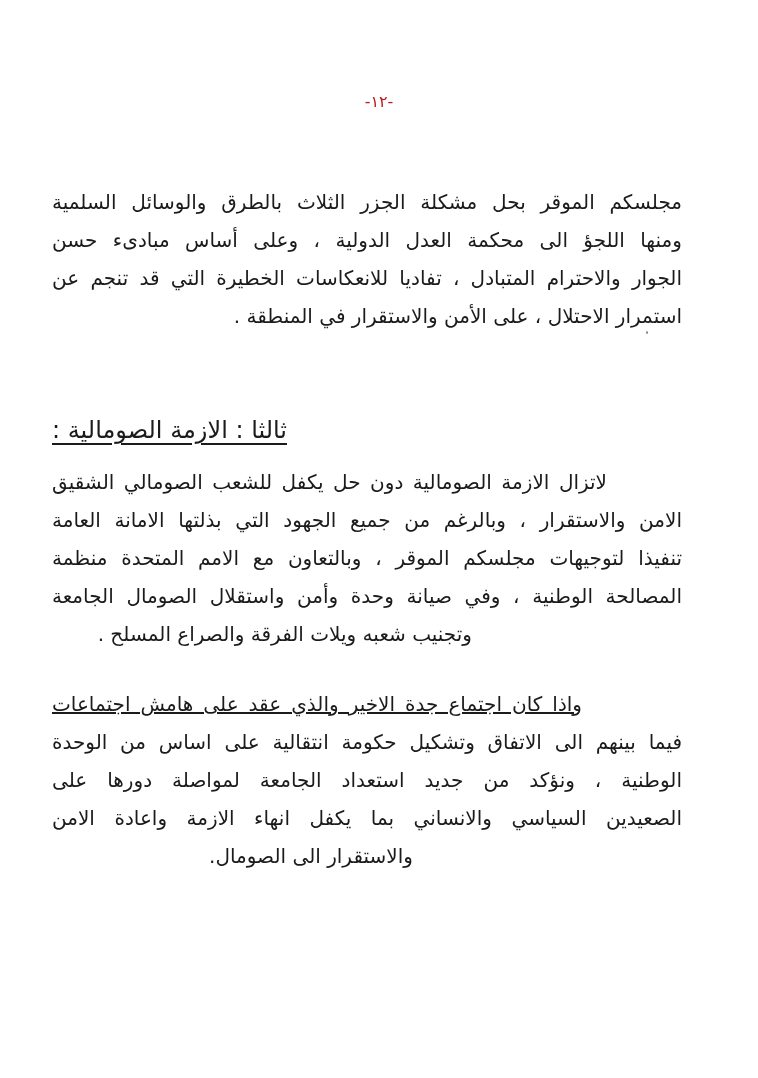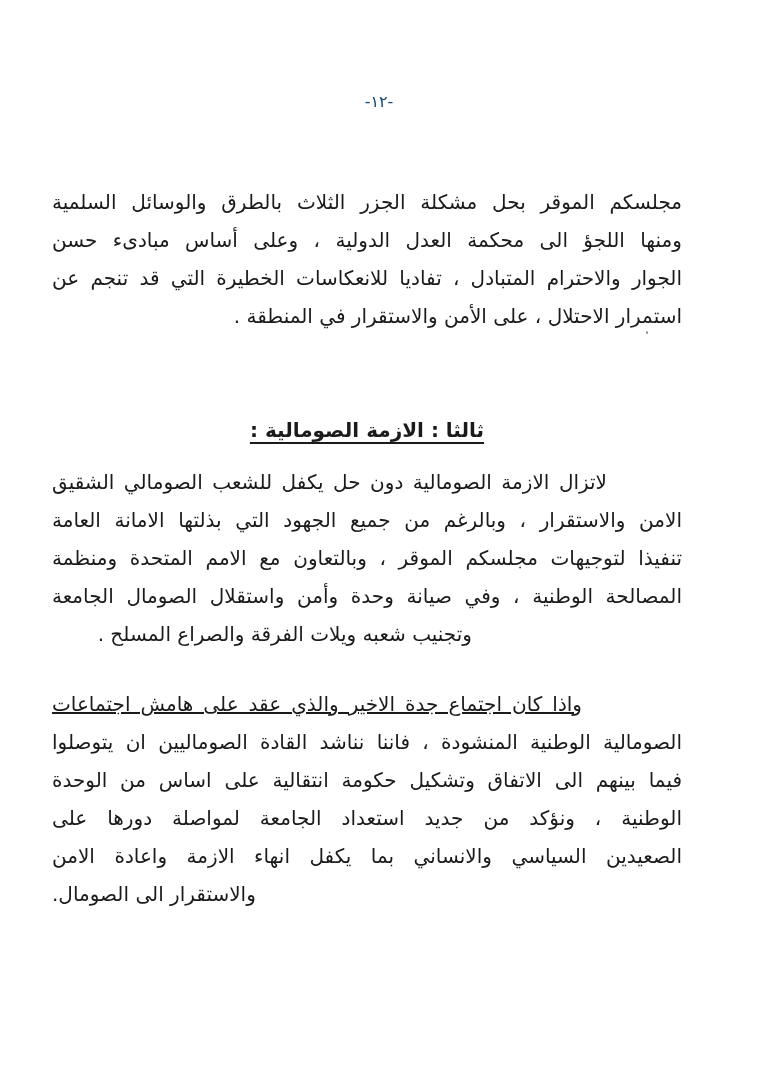--- a/index.html
+++ b/index.html
@@ -16,21 +16,21 @@
     color: #1b1b1b;
   }
   .page-number {
     position: absolute;
     top: 92px;
     left: 0;
     right: 0;
     text-align: center;
     font-size: 16px;
     letter-spacing: 3px;
-    color: #0c4a6e;
+    color: #b91c1c;
   }
   .textblock {
     position: absolute;
     top: 183px;
     right: 76px;
     width: 630px;
     direction: rtl;
     font-size: 20px;
     line-height: 38px;
   }
@@ -41,27 +41,27 @@
     white-space: nowrap;
   }
   .just {
     white-space: normal;
     text-align: justify;
     text-align-last: justify;
   }
   .indent-sm { text-indent: 75px; }
   .indent-lg { text-indent: 100px; text-decoration: underline; }
   .pull-mid { margin-right: 210px; text-align: right; }
-  .pull-right { margin-right: 112px; text-align: left; }
+  .pull-right { margin-right: 112px; text-align: center; }
   .section-heading {
-    font-size: 20px;
-    font-weight: 700;
+    font-size: 24px;
+    font-weight: 400;
     text-decoration: underline;
     text-underline-offset: 5px;
-    text-align: center;
+    text-align: left;
     margin: 0 0 18px 0;
     padding-top: 40px;
     line-height: 30px;
   }
   .speck {
     position: absolute;
     left: 646px;
     top: 331px;
     width: 2px;
     height: 3px;
@@ -83,28 +83,27 @@
       <div class="line just">ومنها اللجؤ الى محكمة العدل الدولية ، وعلى أساس مبادىء حسن</div>
       <div class="line just">الجوار والاحترام المتبادل ، تفاديا للانعكاسات الخطيرة التي قد تنجم عن</div>
       <div class="line">استمرار الاحتلال ، على الأمن والاستقرار في المنطقة .</div>
     </div>
 
     <h2 class="section-heading">ثالثا : الازمة الصومالية :</h2>
 
     <div class="para para-2">
       <div class="line just indent-sm">لاتزال الازمة الصومالية دون حل يكفل للشعب الصومالي الشقيق</div>
       <div class="line just">الامن والاستقرار ، وبالرغم من جميع الجهود التي بذلتها الامانة العامة</div>
-      <div class="line just">تنفيذا لتوجيهات مجلسكم الموقر ، وبالتعاون مع الامم المتحدة ومنظمة</div>
+      <div class="line just">تنفيذا لتوجيهات مجلسكم الموقر ، وبالتعاون مع الامم المتحدة منظمة</div>
       <div class="line just">المصالحة الوطنية ، وفي صيانة وحدة وأمن واستقلال الصومال الجامعة</div>
       <div class="line pull-mid">وتجنيب شعبه ويلات الفرقة والصراع المسلح .</div>
     </div>
 
     <div class="para">
       <div class="line just indent-lg">واذا كان اجتماع جدة الاخير والذي عقد على هامش اجتماعات</div>
-      <div class="line just">الصومالية الوطنية المنشودة ، فاننا نناشد القادة الصوماليين ان يتوصلوا</div>
       <div class="line just">فيما بينهم الى الاتفاق وتشكيل حكومة انتقالية على اساس من الوحدة</div>
       <div class="line just">الوطنية ، ونؤكد من جديد استعداد الجامعة لمواصلة دورها على</div>
       <div class="line just">الصعيدين السياسي والانساني بما يكفل انهاء الازمة واعادة الامن</div>
       <div class="line pull-right">والاستقرار الى الصومال.</div>
     </div>
 
   </div>
 
   <div class="speck"></div>
 

